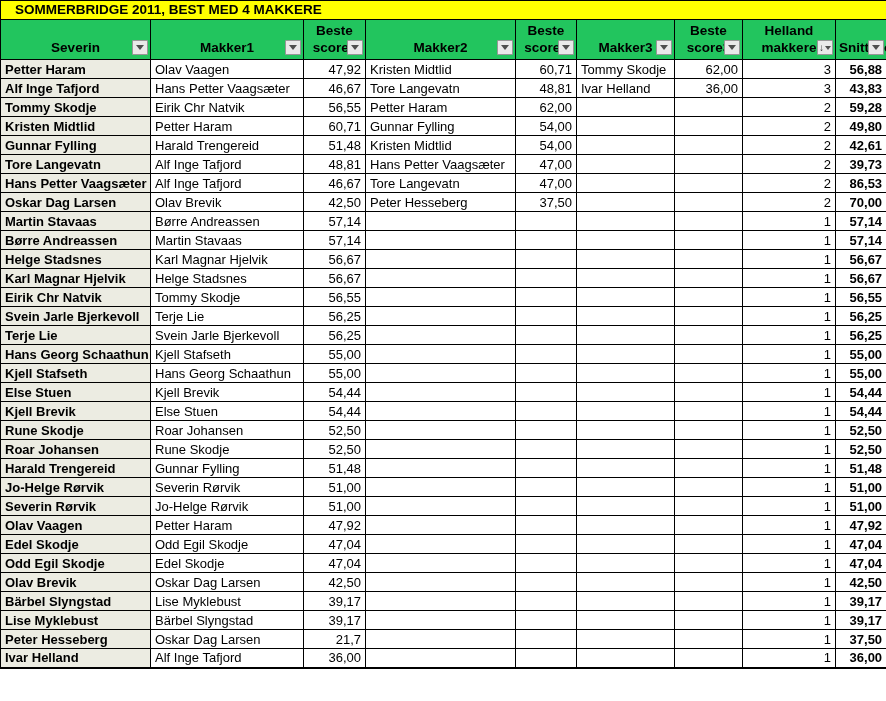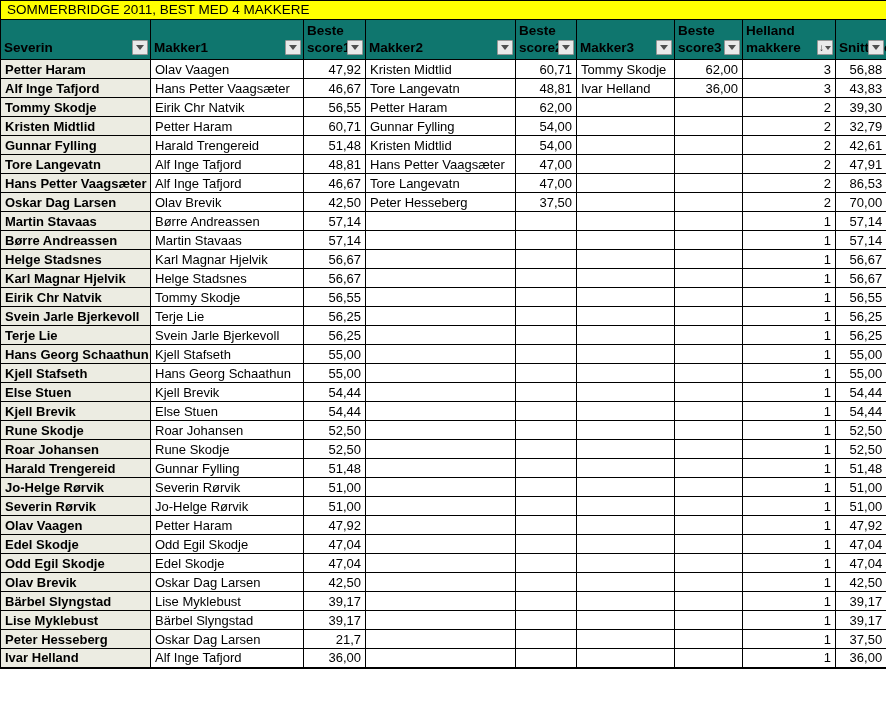--- a/index.html
+++ b/index.html
@@ -19,34 +19,34 @@
     border: 1px solid #000;
     overflow: hidden;
     white-space: nowrap;
     font-size: 13px;
     color: #000;
   }
 
   
   tr.title-row td {
     background: #FFFF00;
-    font-weight: normal;
+    font-weight: bold;
     font-size: 13.5px;
     height: 17px;
-    padding: 1px 3px 2px 6px;
+    padding: 1px 3px 2px 14px;
     vertical-align: middle;
     margin-top: 37px;
   }
 
   
   tr.header-row th {
-    background: #0f766e;
+    background: #22c55e;
     height: 39px;
     vertical-align: bottom;
-    text-align: left;
+    text-align: center;
     font-weight: bold;
     font-size: 13.5px;
     padding: 2px 3px 3px 3px;
     position: relative;
   }
   tr.header-row th .hline { line-height: 17px; }
 
   
   .fbtn {
     position: absolute;
@@ -86,21 +86,21 @@
     padding: 0 4px;
     vertical-align: middle;
     background: #ffffff;
   }
   td.align-left  { text-align: left; }
   td.align-right { text-align: right; }
   td.c-spiller {
     background: #ECECE2 !important;
     font-weight: bold;
   }
-  td.c-snittscore { font-weight: normal; }
+  td.c-snittscore { font-weight: bold; }
 </style>
 </head>
 <body>
 
 <div class="sheet">
   <table class="grid">
     <colgroup id="colgroup">
         <col style="width: 150px;">
         <col style="width: 153px;">
         <col style="width: 62px;">
@@ -200,32 +200,32 @@
         </tr>
         <tr class="data-row">
           <td class="c-spiller align-left">Tommy Skodje</td>
           <td class="c-makker1 align-left">Eirik Chr Natvik</td>
           <td class="c-score1 align-right">56,55</td>
           <td class="c-makker2 align-left">Petter Haram</td>
           <td class="c-score2 align-right">62,00</td>
           <td class="c-makker3 align-left"></td>
           <td class="c-score3 align-right"></td>
           <td class="c-antall align-right">2</td>
-          <td class="c-snittscore align-right">39,30</td>
+          <td class="c-snittscore align-right">59,28</td>
         </tr>
         <tr class="data-row">
           <td class="c-spiller align-left">Kristen Midtlid</td>
           <td class="c-makker1 align-left">Petter Haram</td>
           <td class="c-score1 align-right">60,71</td>
           <td class="c-makker2 align-left">Gunnar Fylling</td>
           <td class="c-score2 align-right">54,00</td>
           <td class="c-makker3 align-left"></td>
           <td class="c-score3 align-right"></td>
           <td class="c-antall align-right">2</td>
-          <td class="c-snittscore align-right">32,79</td>
+          <td class="c-snittscore align-right">49,80</td>
         </tr>
         <tr class="data-row">
           <td class="c-spiller align-left">Gunnar Fylling</td>
           <td class="c-makker1 align-left">Harald Trengereid</td>
           <td class="c-score1 align-right">51,48</td>
           <td class="c-makker2 align-left">Kristen Midtlid</td>
           <td class="c-score2 align-right">54,00</td>
           <td class="c-makker3 align-left"></td>
           <td class="c-score3 align-right"></td>
           <td class="c-antall align-right">2</td>
@@ -233,21 +233,21 @@
         </tr>
         <tr class="data-row">
           <td class="c-spiller align-left">Tore Langevatn</td>
           <td class="c-makker1 align-left">Alf Inge Tafjord</td>
           <td class="c-score1 align-right">48,81</td>
           <td class="c-makker2 align-left">Hans Petter Vaagsæter</td>
           <td class="c-score2 align-right">47,00</td>
           <td class="c-makker3 align-left"></td>
           <td class="c-score3 align-right"></td>
           <td class="c-antall align-right">2</td>
-          <td class="c-snittscore align-right">47,91</td>
+          <td class="c-snittscore align-right">39,73</td>
         </tr>
         <tr class="data-row">
           <td class="c-spiller align-left">Hans Petter Vaagsæter</td>
           <td class="c-makker1 align-left">Alf Inge Tafjord</td>
           <td class="c-score1 align-right">46,67</td>
           <td class="c-makker2 align-left">Tore Langevatn</td>
           <td class="c-score2 align-right">47,00</td>
           <td class="c-makker3 align-left"></td>
           <td class="c-score3 align-right"></td>
           <td class="c-antall align-right">2</td>

